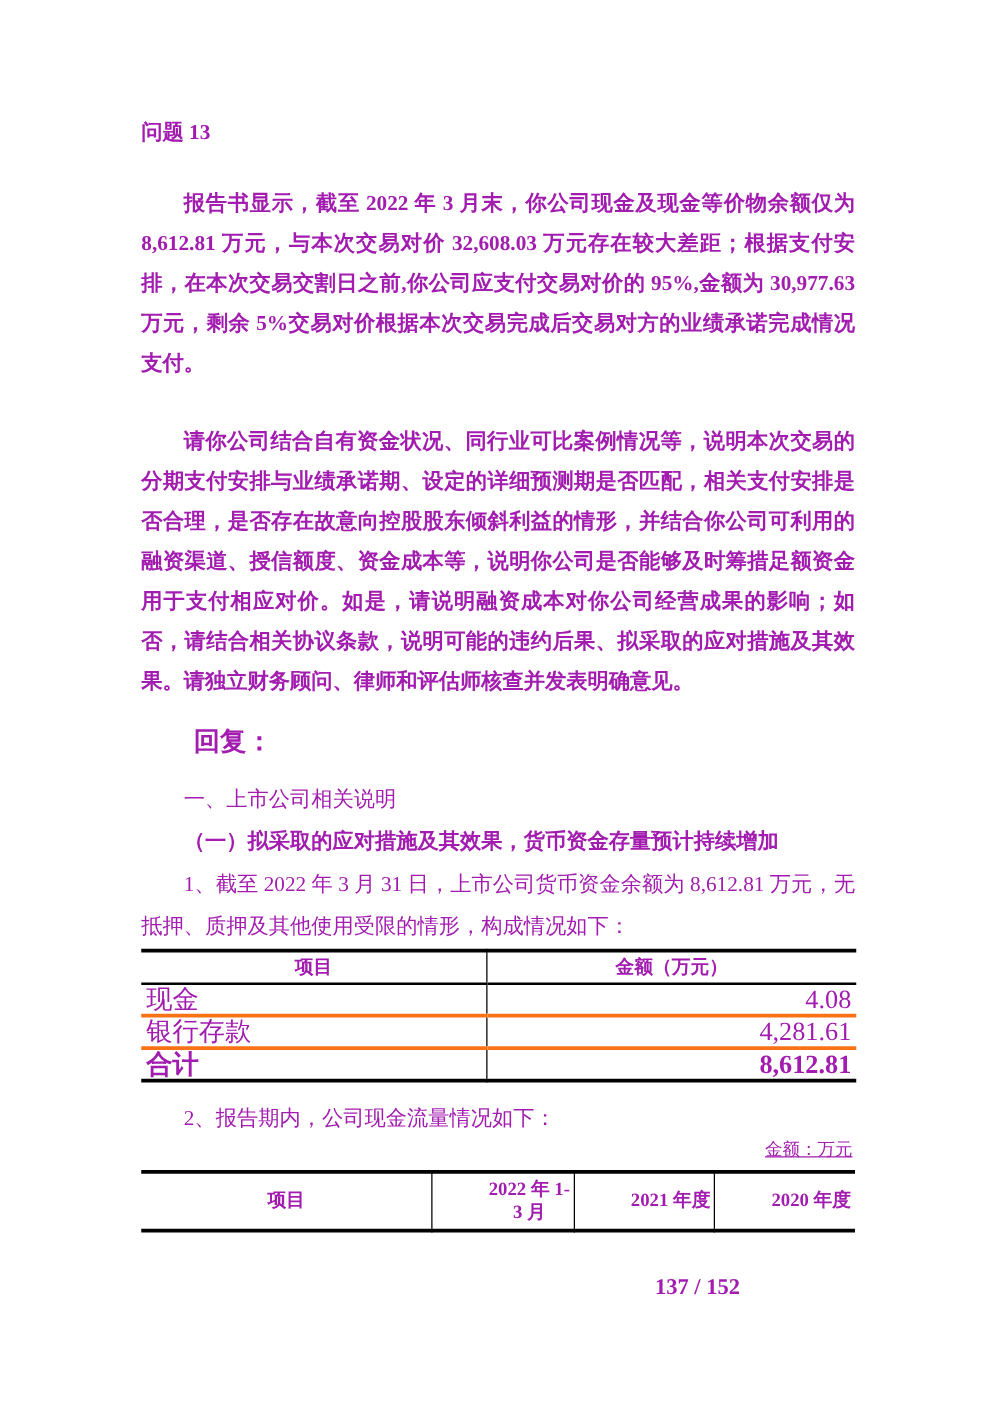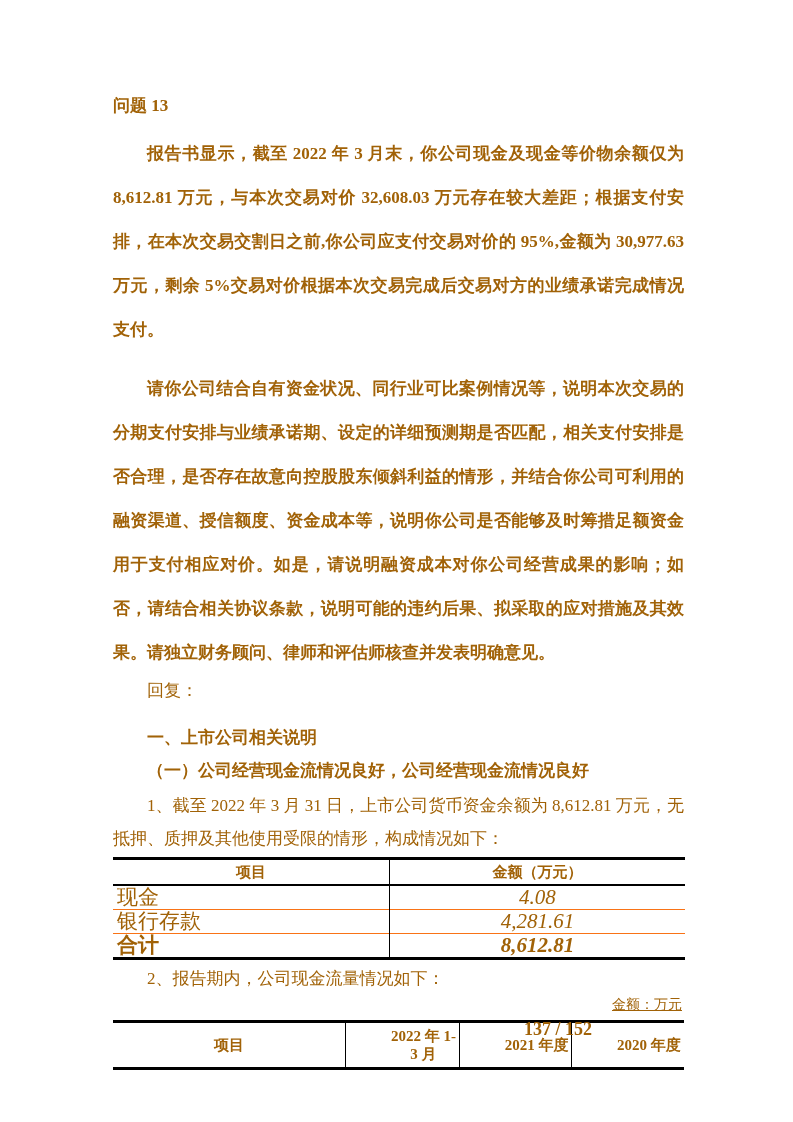--- a/index.html
+++ b/index.html
@@ -1,76 +1,76 @@
 <!DOCTYPE html>
 <html><head>
 <meta charset="utf-8">
 <style>
   html,body{margin:0;padding:0;background:#ffffff;}
   .page{
     position:relative;
     width:708px;height:1122px;
     background:#fff;
-    color:#a16207;
+    color:#a21caf;
     font-family:"Liberation Serif","DejaVu Serif",serif;
     overflow:hidden;
   }
   .content{
     position:absolute;
     left:113px;top:95px;
     width:571px;
   }
   .q-title{
     font-size:17px;font-weight:bold;line-height:22px;margin:0;
   }
   p{margin:0;}
   .q-para{
     font-size:17px;font-weight:bold;
-    line-height:44px;text-align:justify;text-indent:2em;
-    margin-top:15px;
+    line-height:32px;text-align:justify;text-indent:2em;
+    margin-top:30px;
   }
   .reply-label{
-    font-size:17px;font-weight:normal;line-height:32px;
-    text-indent:2em;margin-top:0;
+    font-size:21px;font-weight:bold;line-height:32px;
+    text-indent:2em;margin-top:16px;
   }
   .sec-heading{
-    font-size:17px;font-weight:bold;line-height:33px;
+    font-size:17px;font-weight:normal;line-height:33px;
     text-indent:2em;margin:14px 0 0 0;
   }
   .body-para{
     font-size:17px;font-weight:normal;
     line-height:33px;text-align:justify;text-indent:2em;
     margin-top:4px;
   }
   .sub-heading{
     font-size:17px;font-weight:bold;line-height:33px;
     text-indent:2em;margin:0;
   }
   .item-para{
     font-size:17px;line-height:33px;text-align:justify;text-indent:2em;
     margin-top:2px;
   }
-  .item-para.second{margin-top:2px;}
+  .item-para.second{margin-top:12px;}
   table{border-collapse:collapse;table-layout:fixed;}
   .t1{
     width:572px;margin-top:2px;
     border-top:3px solid #000;border-bottom:3px solid #000;
   }
   .t1 th{
     font-size:15px;font-weight:bold;text-align:center;
     padding:3px 4px;line-height:18px;
     border-bottom:2px solid #000;
   }
   .t1 td{
     font-size:21px;padding:3px 4px;line-height:17px;
   }
   .t1 th + th,.t1 td + td{border-left:1px solid #000;}
-  .t1 tr.sep td{border-top:1px solid #f97316;}
+  .t1 tr.sep td{border-top:3px solid #f97316;}
   .t1 .al{text-align:left;}
-  .t1 .ar{text-align:center;font-style:italic;}
+  .t1 .ar{text-align:right;}
   .t1 .ac{text-align:left;}
   .t1 .bold{font-weight:bold;}
   .unit-note{
     font-size:14px;line-height:20px;text-align:right;
     margin:0 2px 0 0;
     text-decoration:underline;
   }
   .t2{
     width:571px;margin-top:5px;
     border-top:3px solid #000;border-bottom:3px solid #000;
@@ -94,21 +94,21 @@
     <h1 class="q-title">问题 13</h1>
 
     <p class="q-para">报告书显示，截至 2022 年 3 月末，你公司现金及现金等价物余额仅为 8,612.81 万元，与本次交易对价 32,608.03 万元存在较大差距；根据支付安排，在本次交易交割日之前,你公司应支付交易对价的 95%,金额为 30,977.63 万元，剩余 5%交易对价根据本次交易完成后交易对方的业绩承诺完成情况支付。</p>
     <p class="q-para">请你公司结合自有资金状况、同行业可比案例情况等，说明本次交易的分期支付安排与业绩承诺期、设定的详细预测期是否匹配，相关支付安排是否合理，是否存在故意向控股股东倾斜利益的情形，并结合你公司可利用的融资渠道、授信额度、资金成本等，说明你公司是否能够及时筹措足额资金用于支付相应对价。如是，请说明融资成本对你公司经营成果的影响；如否，请结合相关协议条款，说明可能的违约后果、拟采取的应对措施及其效果。请独立财务顾问、律师和评估师核查并发表明确意见。</p>
 
     <p class="reply-label">回复：</p>
 
     <h2 class="sec-heading">一、上市公司相关说明</h2>
 
 
-    <h3 class="sub-heading">（一）公司经营现金流情况良好，公司经营现金流情况良好</h3>
+    <h3 class="sub-heading">（一）拟采取的应对措施及其效果，货币资金存量预计持续增加</h3>
 
     <p class="item-para">1、截至 2022 年 3 月 31 日，上市公司货币资金余额为 8,612.81 万元，无抵押、质押及其他使用受限的情形，构成情况如下：</p>
 
     <table class="t1">
       <colgroup>
         <col style="width:48.3%">
         <col style="width:51.7%">
       </colgroup>
       <tbody>
         <tr>

